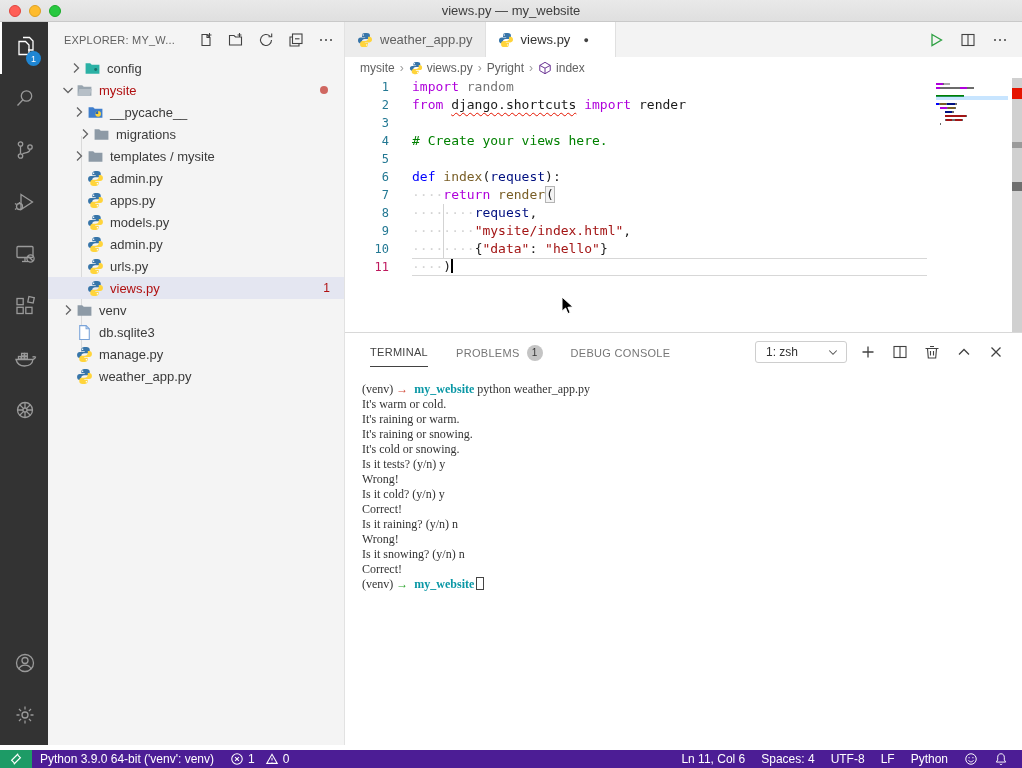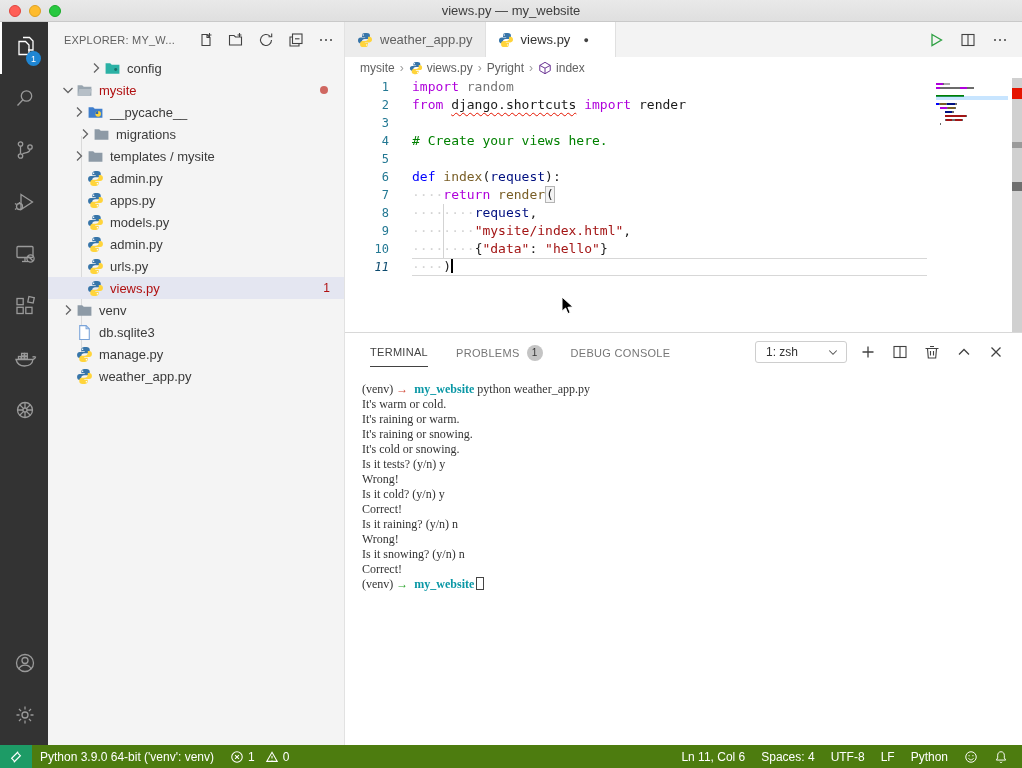--- a/index.html
+++ b/index.html
@@ -57,21 +57,21 @@
   .editor-actions { margin-left:auto; display:flex; align-items:center; gap:16px; padding-right:14px; color:#424242; }
   .editor-actions .icon16 { width:16px; height:16px; cursor:pointer; }
   .breadcrumb { height:21px; display:flex; align-items:center; padding-left:15px; font-size:12px; color:#616161; background:#fff; gap:4px; }
   .breadcrumb .sep { color:#9d9d9d; font-size:12px; padding:0 1px; }
   .breadcrumb .bc { display:flex; align-items:center; gap:4px; cursor:pointer; }
   .breadcrumb .icon14 { width:14px; height:14px; }
 
   .code { position:relative; height:254px; font-family:"DejaVu Sans Mono","Liberation Mono",monospace; overflow:hidden; }
   .cl { height:18px; line-height:18px; display:flex; position:relative; }
   .cl .num { width:44px; flex:none; text-align:right; font-size:12px; color:#237893; }
-  .cl.current .num { color:#0c4a6e;font-style:italic; }
+  .cl.current .num { color:#be185d; }
   .cl .src { padding-left:23px; font-size:13px; white-space:pre; color:#1b1b1b; }
   .cur-line-box { position:absolute; left:67px; right:95px; height:18px; border-top:1px solid #d7d7d7; border-bottom:1px solid #d7d7d7; }
   .tk-kw{color:#af00db} .tk-def{color:#0000ff} .tk-fn{color:#795e26}
   .tk-param{color:#001080} .tk-str{color:#a31515} .tk-com{color:#008000}
   .tk-pl{color:#1b1b1b} .tk-dim{color:#767676} .tk-ws{color:#d4d4d4}
   .tk-err{ text-decoration:underline wavy #e51400; text-decoration-thickness:1px; text-underline-offset:3px; }
   .tk-br{ border:1px solid #b4b4b4; background:#f3f3f3; }
   .caret { display:inline-block; width:2px; height:15px; background:#000; vertical-align:-2px; }
   .indent-guide { position:absolute; left:98px; top:126px; height:54px; width:1px; background:#d3d3d3; }
   .minimap { position:absolute; right:14px; top:5px; width:72px; }
@@ -98,21 +98,21 @@
   .panel-actions .icon16 { width:16px; height:16px; cursor:pointer; }
   .terminal { padding:12px 0 0 17px; font-family:Liberation Serif, serif;
     font-size:12px; line-height:15px; color:#333; }
   .tline { white-space:pre; }
   .ts-red { color:#d14836; }
   .ts-green { color:#29a329; }
   .ts-dir { color:#0997a5; font-weight:bold; }
   .tcursor { display:inline-block; width:8px; height:13px; border:1px solid #444; vertical-align:-2px; margin-left:2px; }
 
   
-  .statusbar { position:absolute; left:0; bottom:0; width:1022px; height:23px; background:#4d7c0f;
+  .statusbar { position:absolute; left:0; bottom:0; width:1022px; height:18px; background:#4c1d95;
     color:#fff; font-size:12px; display:flex; align-items:stretch; }
   .sb-remote { width:32px; background:#1d9b66; display:flex; align-items:center; justify-content:center; cursor:pointer; }
   .sb-item { display:flex; align-items:center; gap:4px; padding:0 8px; cursor:pointer; white-space:nowrap; }
   .sb-right { margin-left:auto; display:flex; align-items:stretch; padding-right:6px; }
   .icon14w { width:14px; height:14px; }
 
   
   .pointer { position:absolute; left:561px; top:296px; width:14px; height:21px; z-index:50; pointer-events:none; }
 </style>
 </head>
@@ -237,21 +237,21 @@
             </svg></span>
           <span class="icon16"><svg viewBox="0 0 16 16" fill="none" stroke="currentColor" stroke-width="1.1">
               <circle cx="3" cy="8" r="1" fill="currentColor" stroke="none"></circle>
               <circle cx="8" cy="8" r="1" fill="currentColor" stroke="none"></circle>
               <circle cx="13" cy="8" r="1" fill="currentColor" stroke="none"></circle>
             </svg></span>
         </div>
     </div>
     <div class="tree" id="tree">
       <div class="tree-guide" style="top:79px; height:220px;"></div>
-    <div class="trow" style="padding-left: 20px; margin-left: 20px;">
+    <div class="trow" style="padding-left: 20px;">
           <span class="chev">
             <svg viewBox="0 0 16 16" fill="none" stroke="currentColor" stroke-width="1.1">
               <path d="M6 3.5 10.5 8 6 12.5" stroke-width="1.3"></path>
             </svg>
           </span>
           <span class="ticon">
             <svg viewBox="0 0 16 16">
               <path d="M1.5 3h4.3L7.3 4.5h7.2V13H1.5z" fill="#2bb1a5"></path>
               <circle cx="11" cy="9" r="1.4" fill="#17726a"></circle>
             </svg>

